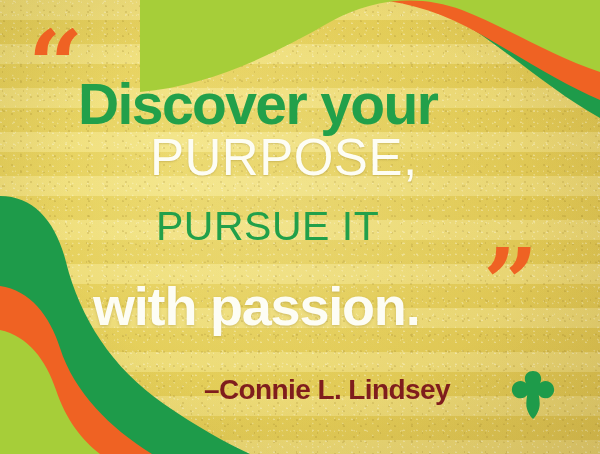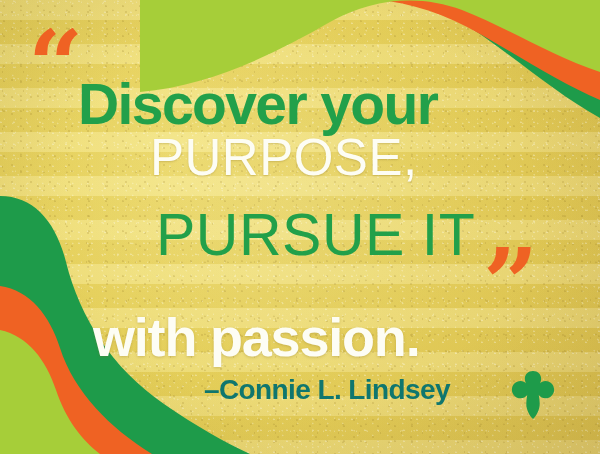--- a/index.html
+++ b/index.html
@@ -100,41 +100,40 @@
     top: 132px;
     font-size: 51px;
     font-weight: 400;
     color: #fdfdf4;
     letter-spacing: 0.5px;
     text-shadow: 0 1px 2px rgba(130,105,30,0.28);
   }
   .l3 {
     left: 156px;
     top: 206px;
-    font-size: 59px;
+    font-size: 41px;
     font-weight: 400;
     color: #22a04a;
     letter-spacing: 0.5px;
   }
   .l4 {
     left: 93px;
     top: 279px;
     font-size: 54px;
     font-weight: 700;
     color: #fdfdf4;
     letter-spacing: -1.2px;
     text-shadow: 0 1px 3px rgba(130,105,30,0.30);
-    margin-top: 31px;
   }
   .attrib {
     left: 204px;
     top: 376px;
     font-size: 28px;
     font-weight: 700;
-    color: #0f766e;
+    color: #7f1d1d;
     letter-spacing: -0.6px;
   }
 
   
   .trefoil {
     position: absolute;
     left: 509px;
     top: 369px;
     width: 48px;
     height: 50px;

